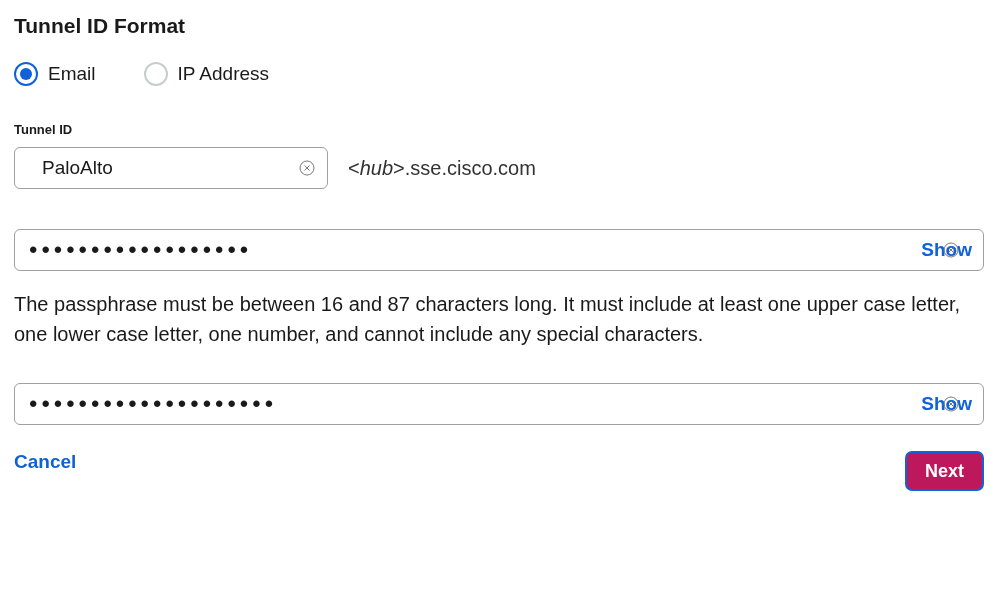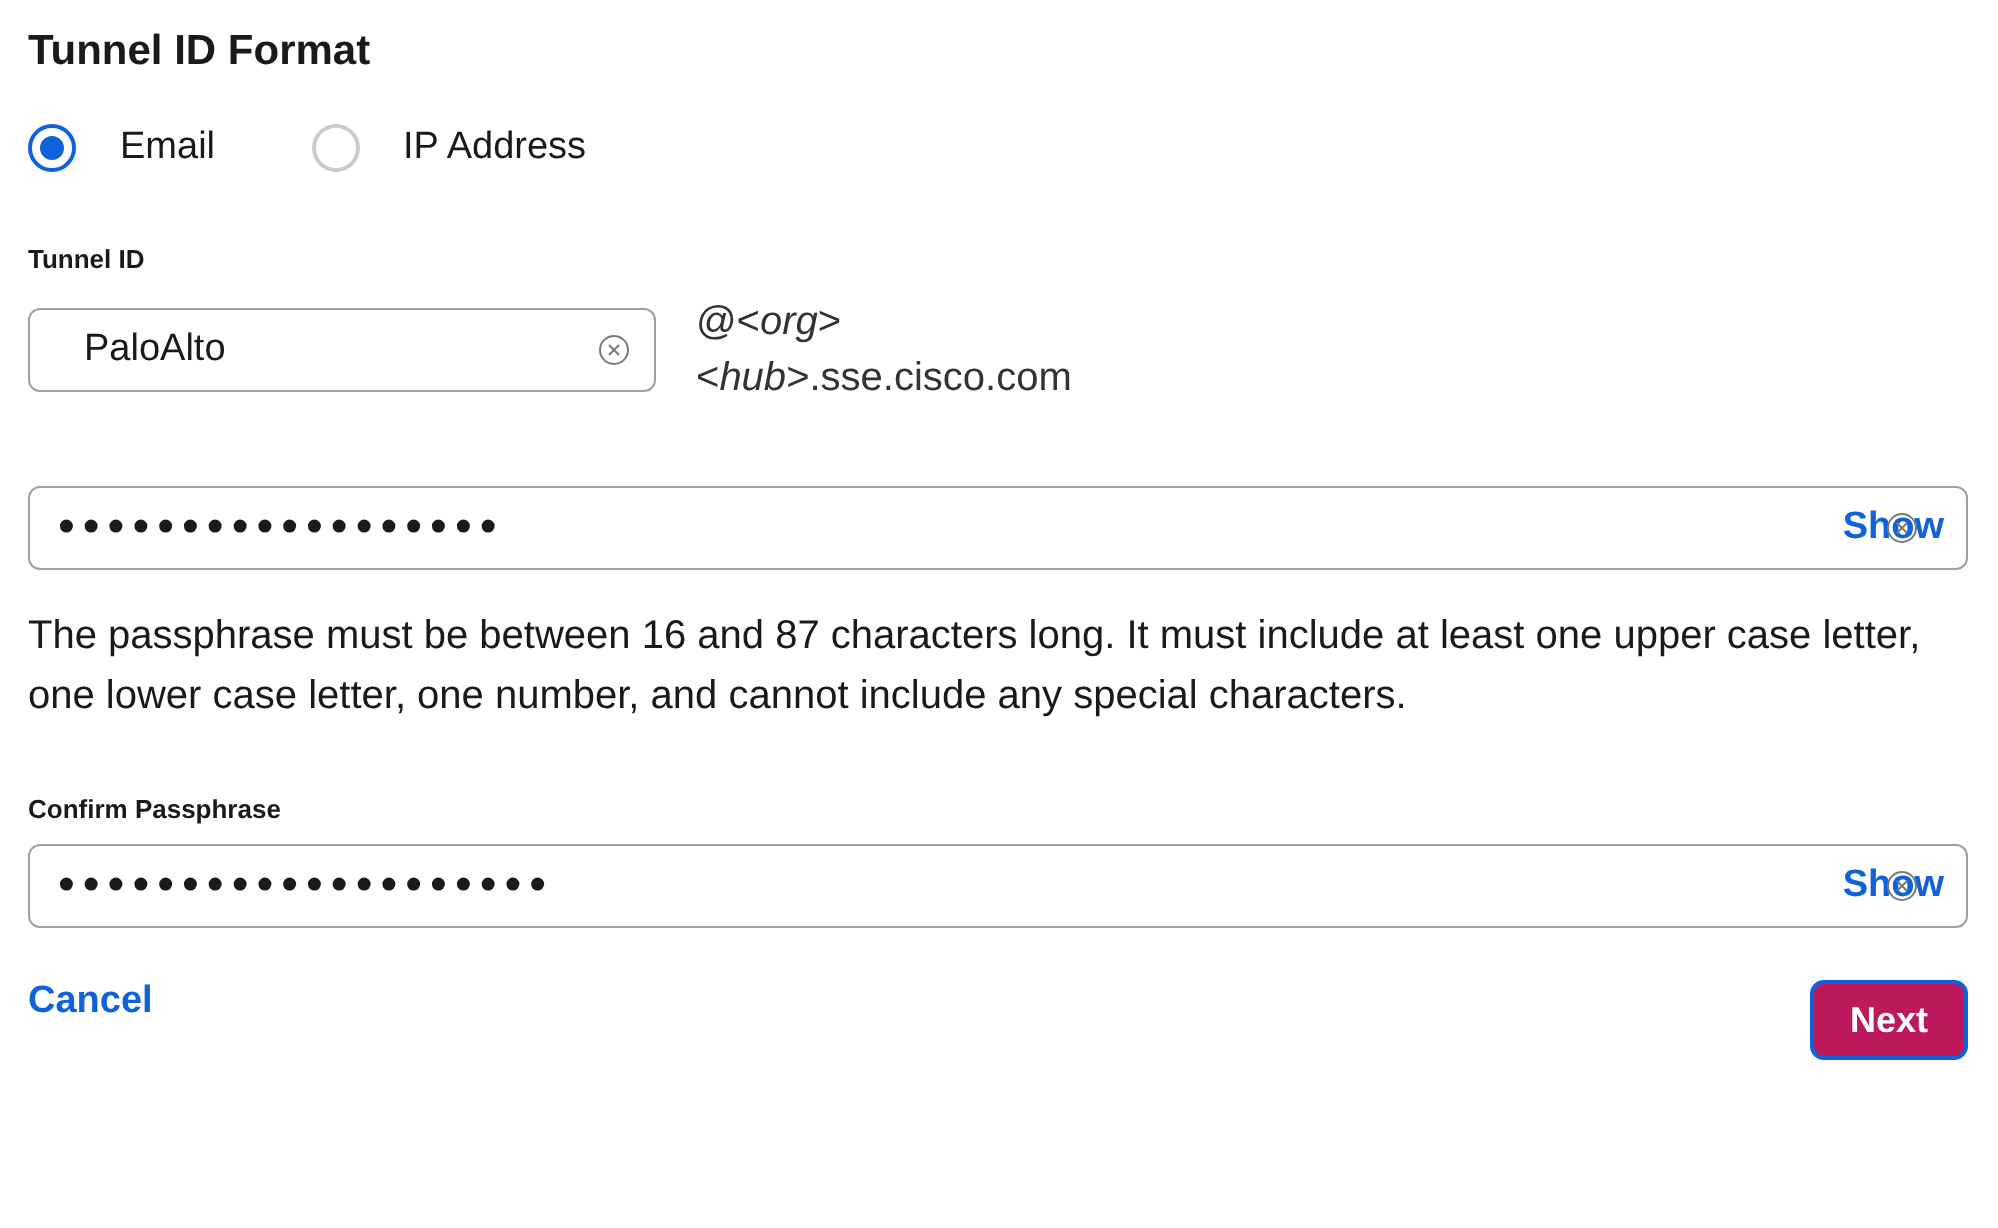--- a/index.html
+++ b/index.html
@@ -22,21 +22,21 @@
     }
     .radio-group {
       display: flex;
       gap: 48px;
       margin-bottom: 36px;
       align-items: center;
     }
     .radio-option {
       display: flex;
       align-items: center;
-      gap: 22px;
+      gap: 10px;
       cursor: pointer;
     }
     .radio-circle {
       width: 24px;
       height: 24px;
       border-radius: 50%;
       border: 2px solid #c8cccf;
       display: flex;
       align-items: center;
       justify-content: center;
@@ -211,21 +211,20 @@
   <div class="input-wrapper tunnel-id-input-wrapper">
     <input type="text" class="text-input" value="PaloAlto" style="">
     <span class="clear-icon">
       <svg viewBox="0 0 16 16" width="16" height="16">
         <circle cx="8" cy="8" r="7" fill="none" stroke="#7a7a7a" stroke-width="1"></circle>
         <path d="M5.5 5.5 L10.5 10.5 M10.5 5.5 L5.5 10.5" stroke="#7a7a7a" stroke-width="1" fill="none"></path>
       </svg>
     </span>
   </div>
   <div class="suffix-text">
-    <div><span>@&lt;</span><em>org</em><span>&gt;</span></div>
     <div><span>&lt;</span><em>hub</em><span>&gt;.sse.cisco.com</span></div>
   </div>
 </div>
 
 <div class="passphrase-section">
   <div class="pass-input-wrapper">
     <input type="text" class="pass-input" value="••••••••••••••••••" style="">
     <div class="pass-right">
       <span class="show-link">Show</span>
       <span class="clear-icon">
@@ -234,21 +233,20 @@
           <path d="M5.5 5.5 L10.5 10.5 M10.5 5.5 L5.5 10.5" stroke="#7a7a7a" stroke-width="1" fill="none"></path>
         </svg>
       </span>
     </div>
   </div>
 </div>
 
 <div class="help-text">The passphrase must be between 16 and 87 characters long. It must include at least one upper case letter, one lower case letter, one number, and cannot include any special characters.</div>
 
 <div class="confirm-section">
-  <label class="field-label">Confirm Passphrase</label>
   <div class="pass-input-wrapper">
     <input type="text" class="pass-input" value="••••••••••••••••••••" style="">
     <div class="pass-right">
       <span class="show-link">Show</span>
       <span class="clear-icon">
         <svg viewBox="0 0 16 16" width="16" height="16">
           <circle cx="8" cy="8" r="7" fill="none" stroke="#7a7a7a" stroke-width="1"></circle>
           <path d="M5.5 5.5 L10.5 10.5 M10.5 5.5 L5.5 10.5" stroke="#7a7a7a" stroke-width="1" fill="none"></path>
         </svg>
       </span>

